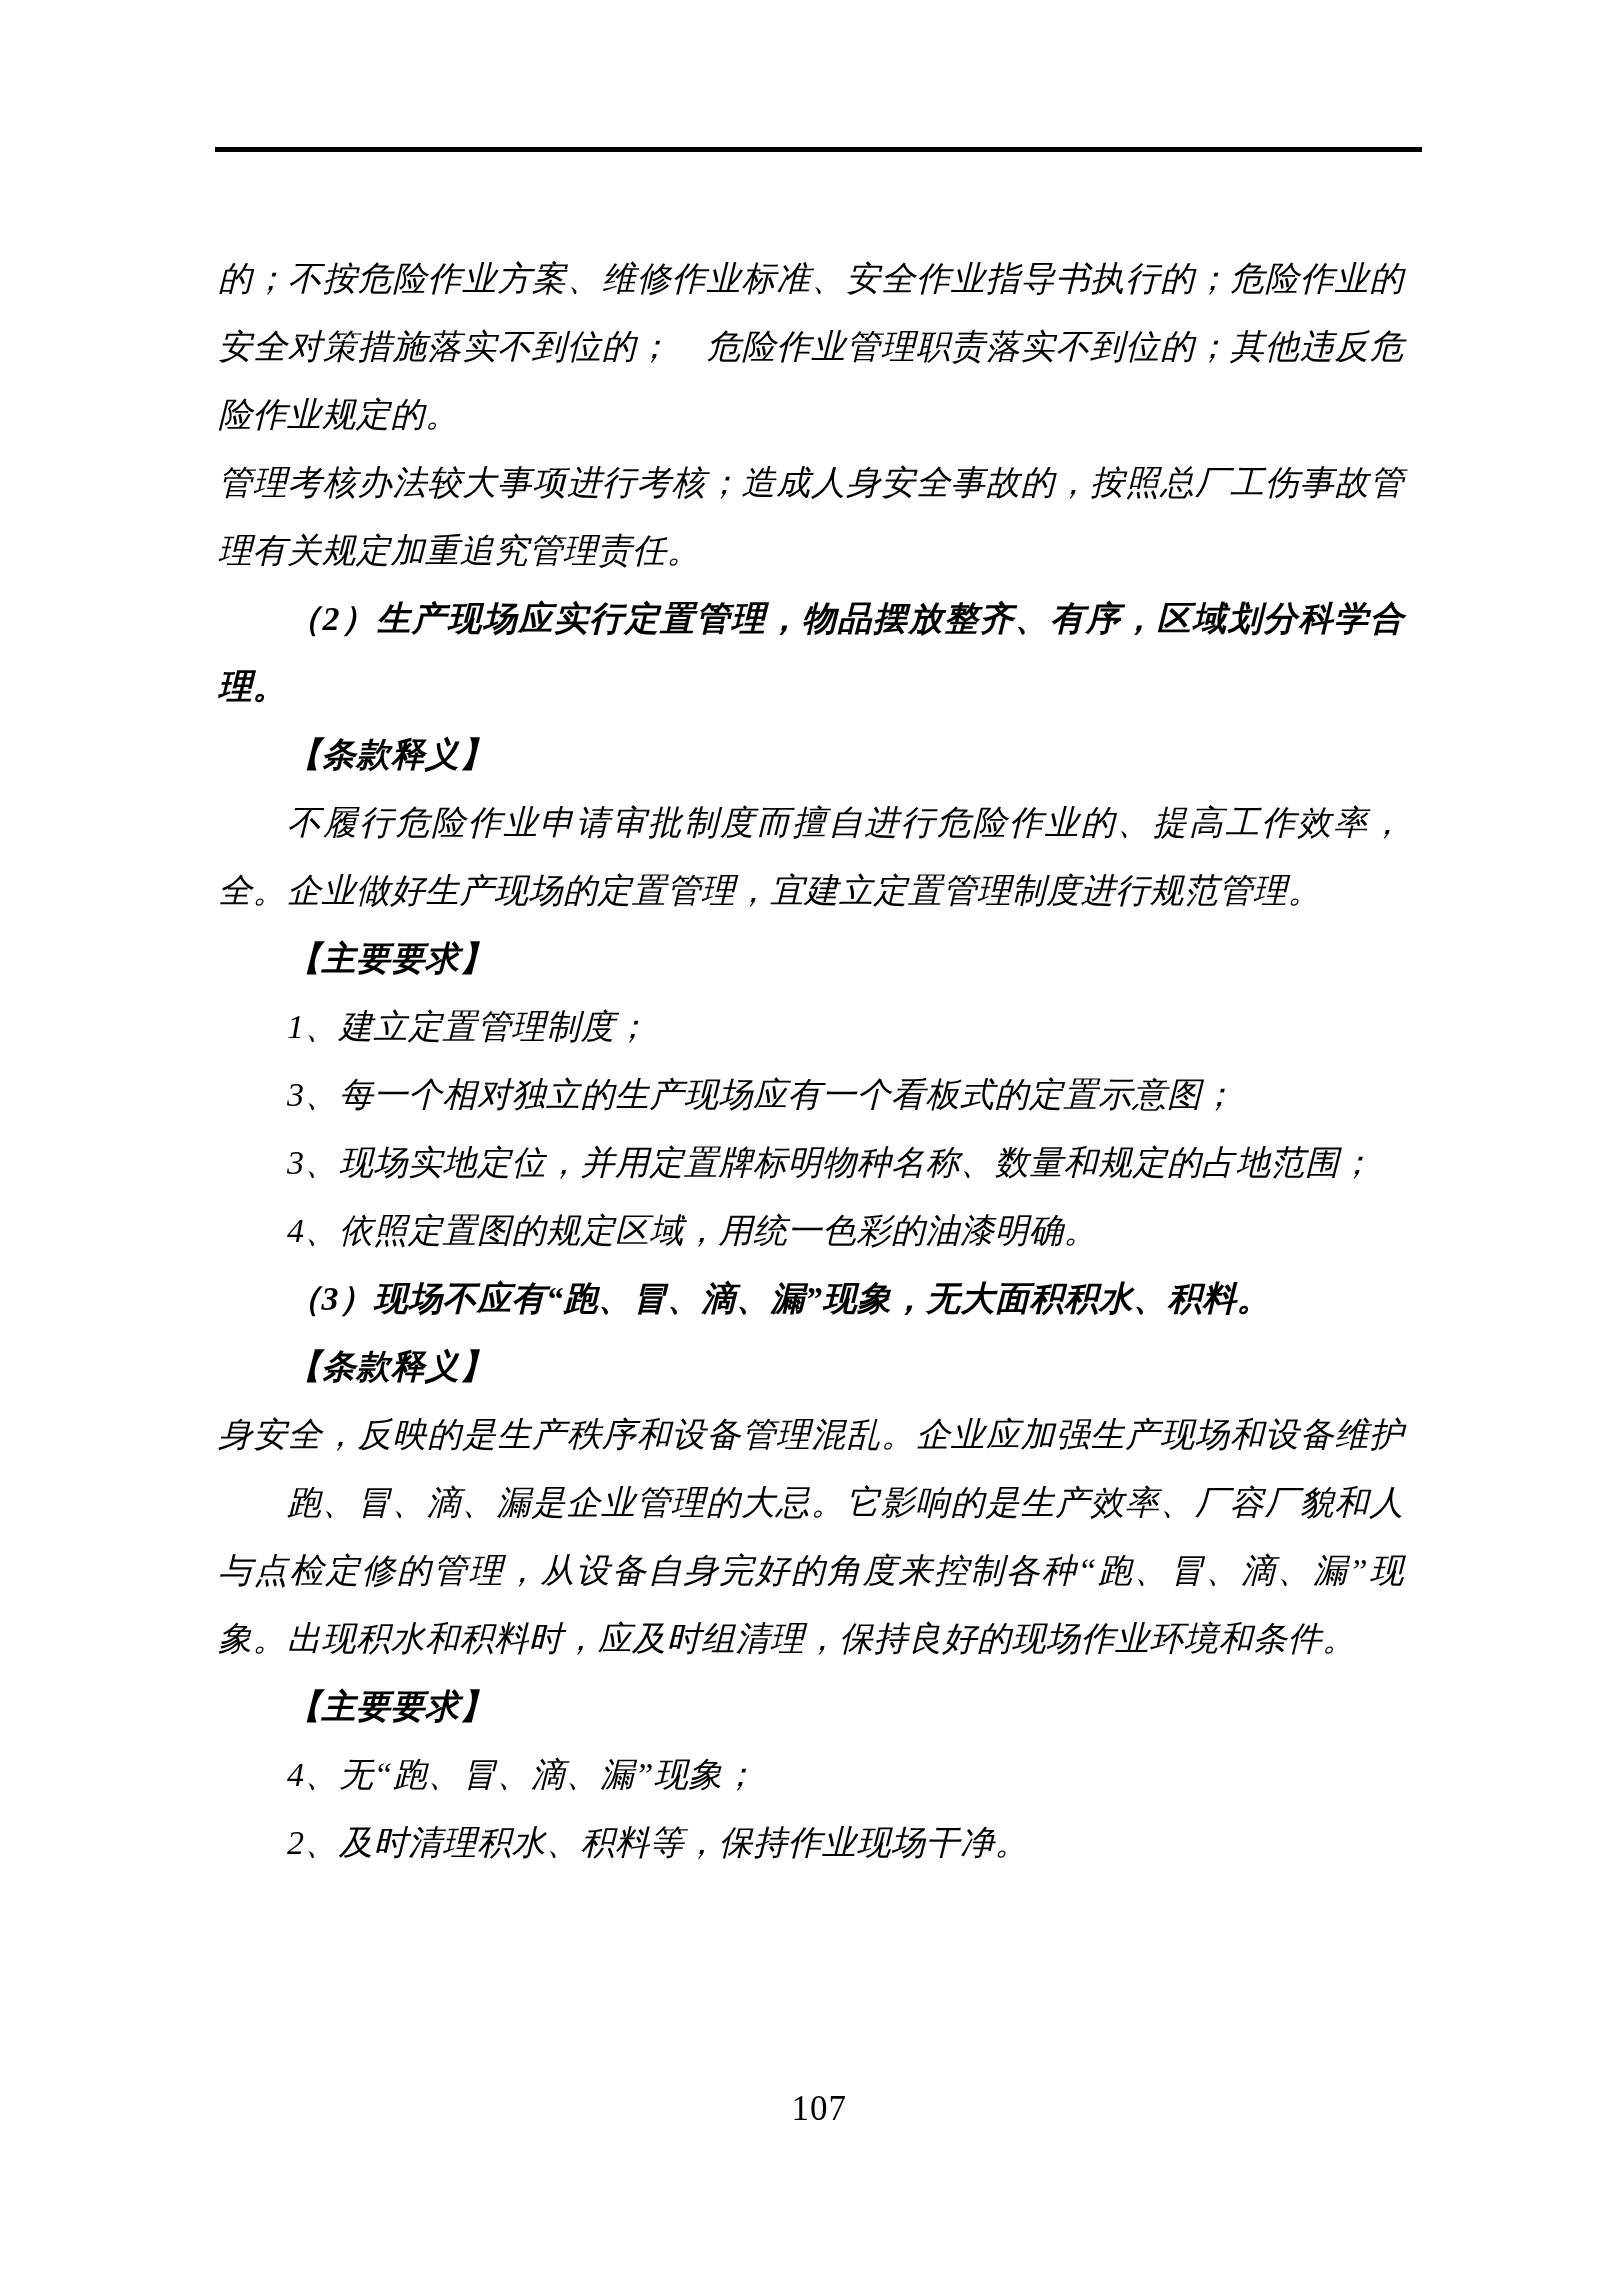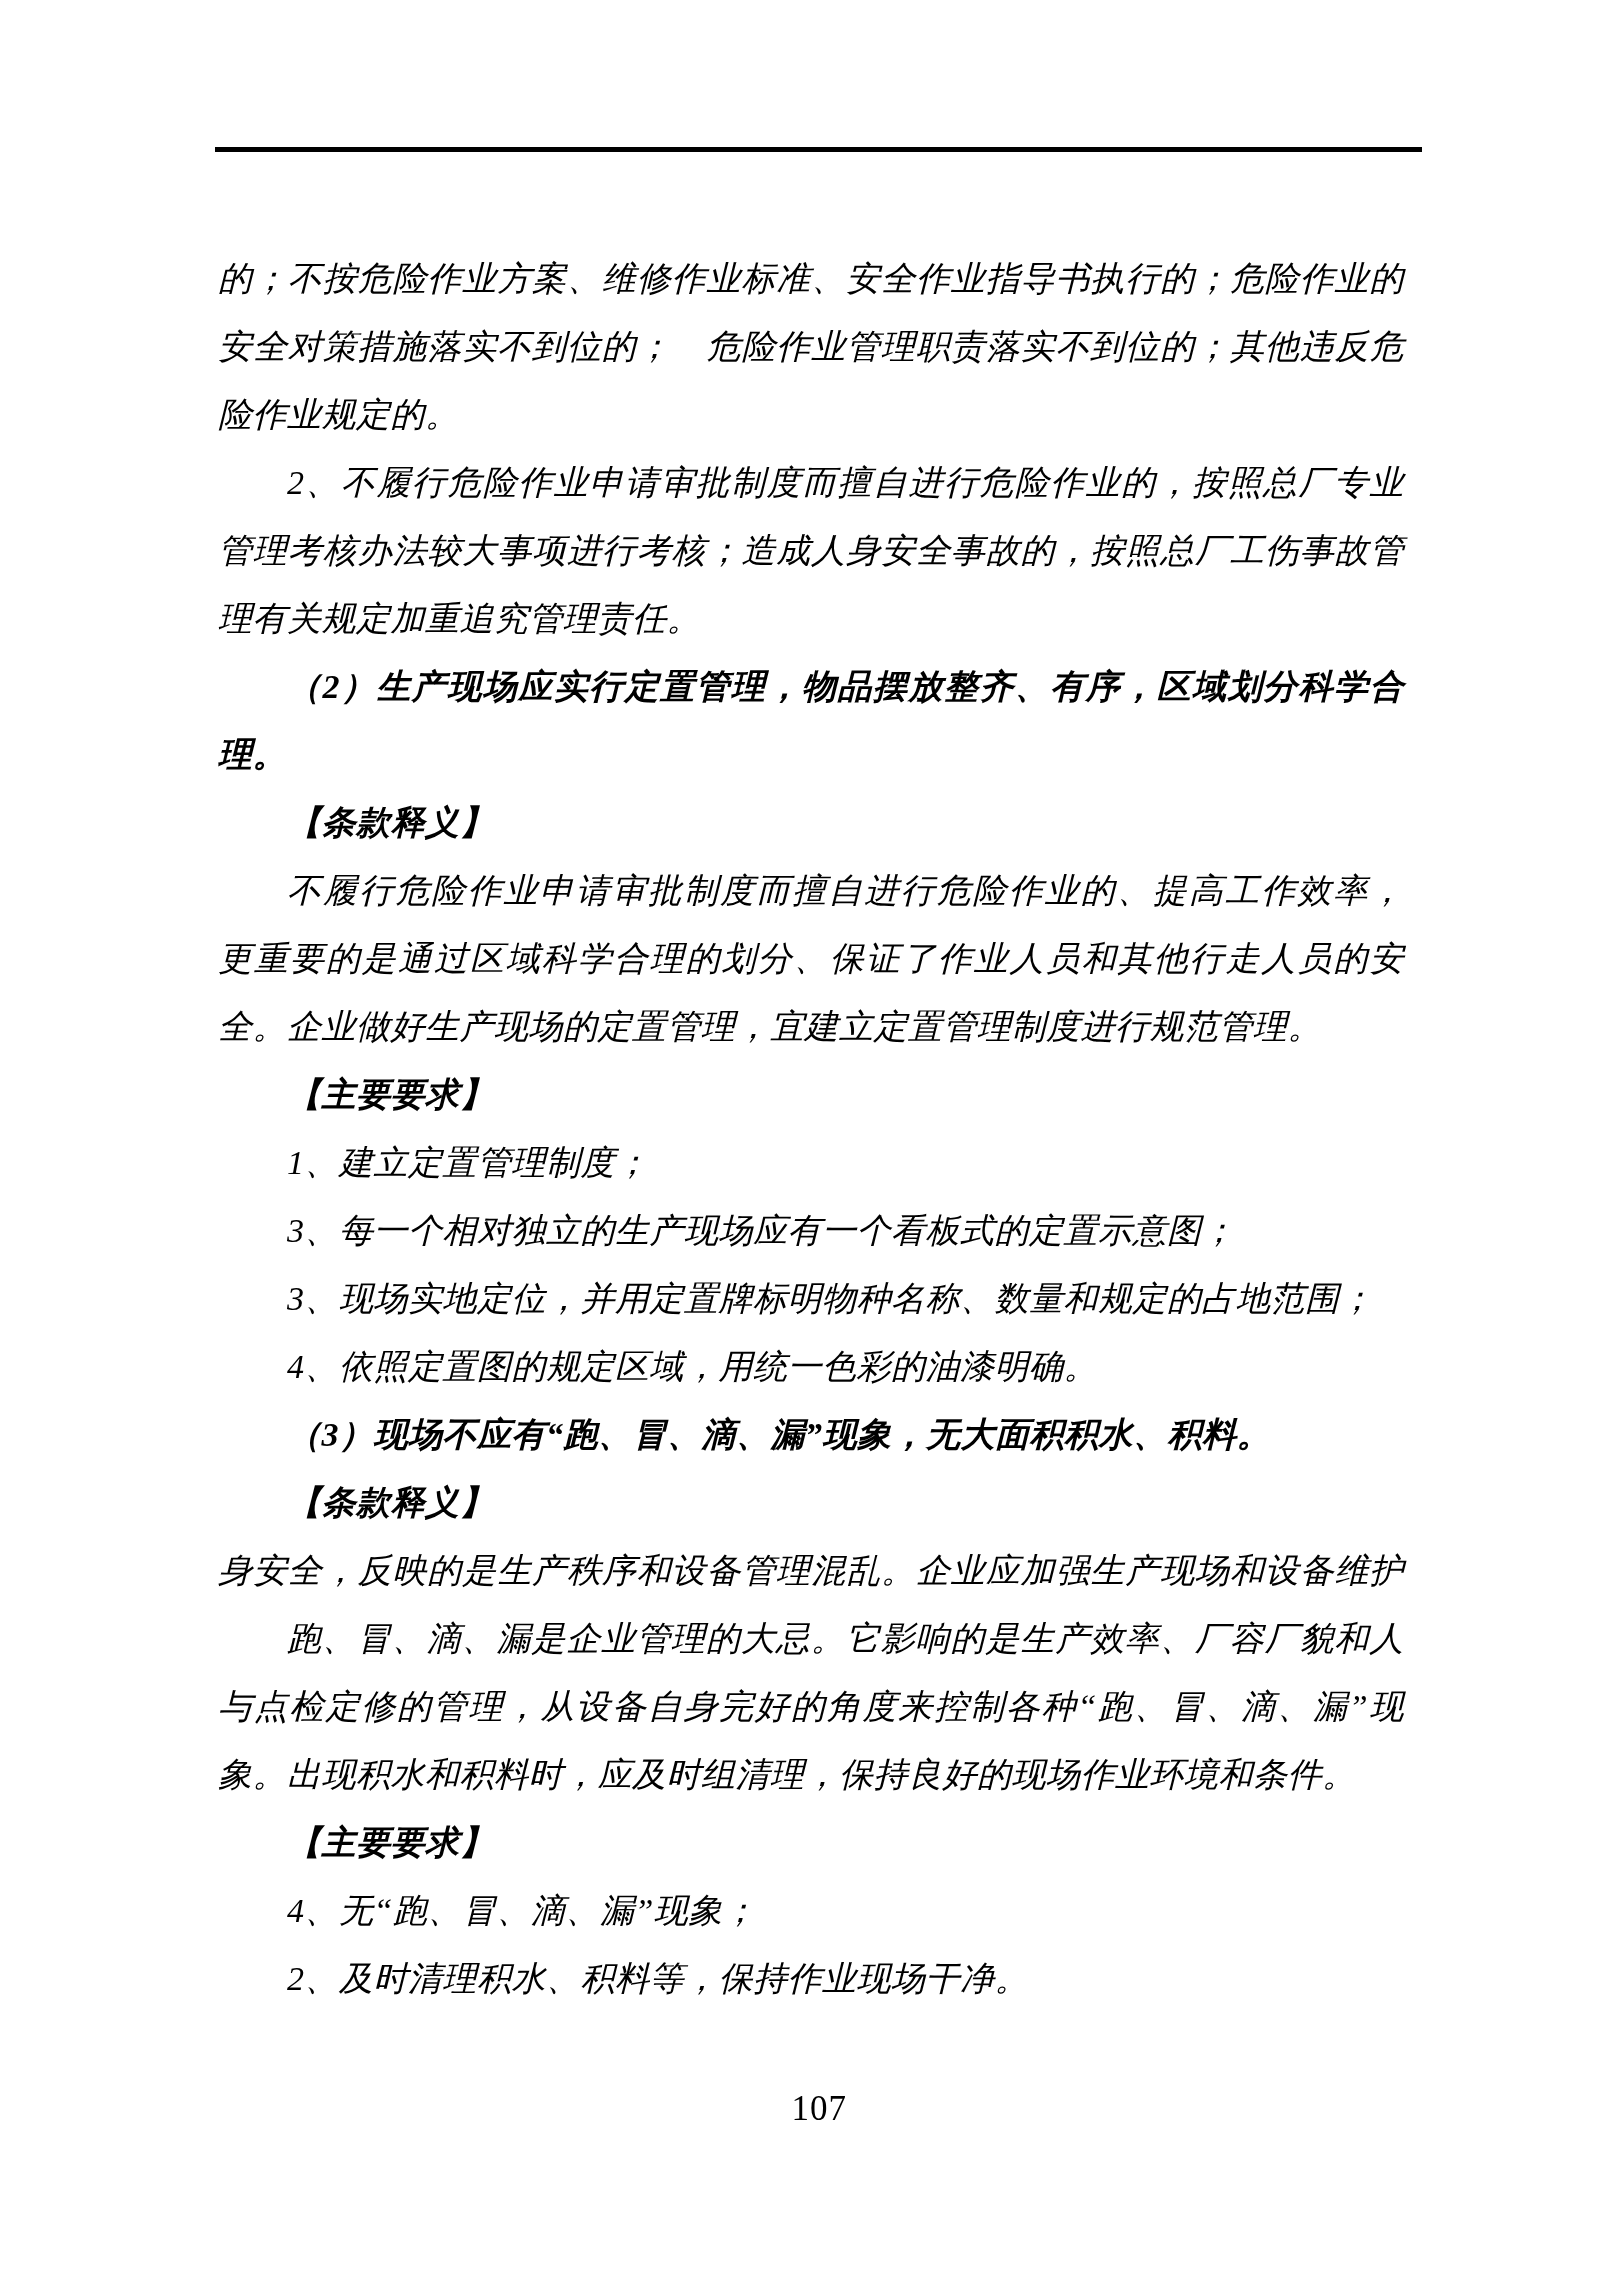--- a/index.html
+++ b/index.html
@@ -56,28 +56,26 @@
 </style>
 </head>
 <body>
 
 <div class="page">
   <div class="header-rule"></div>
   <div class="text-block">
       <div class="text-line just">的；不按危险作业方案、维修作业标准、安全作业指导书执行的；危险作业的</div>
       <div class="text-line just">安全对策措施落实不到位的；　危险作业管理职责落实不到位的；其他违反危</div>
       <div class="text-line">险作业规定的。</div>
-      <div class="text-line indent just">2、不履行危险作业申请审批制度而擅自进行危险作业的，按照总厂专业</div>
       <div class="text-line just">管理考核办法较大事项进行考核；造成人身安全事故的，按照总厂工伤事故管</div>
       <div class="text-line">理有关规定加重追究管理责任。</div>
       <div class="text-line bold indent just">（2）生产现场应实行定置管理，物品摆放整齐、有序，区域划分科学合</div>
       <div class="text-line bold">理。</div>
       <div class="text-line bold indent">【条款释义】</div>
       <div class="text-line indent just">不履行危险作业申请审批制度而擅自进行危险作业的、提高工作效率，</div>
-      <div class="text-line just">更重要的是通过区域科学合理的划分、保证了作业人员和其他行走人员的安</div>
       <div class="text-line">全。企业做好生产现场的定置管理，宜建立定置管理制度进行规范管理。</div>
       <div class="text-line bold indent">【主要要求】</div>
       <div class="text-line indent">1、建立定置管理制度；</div>
       <div class="text-line indent">3、每一个相对独立的生产现场应有一个看板式的定置示意图；</div>
       <div class="text-line indent">3、现场实地定位，并用定置牌标明物种名称、数量和规定的占地范围；</div>
       <div class="text-line indent">4、依照定置图的规定区域，用统一色彩的油漆明确。</div>
       <div class="text-line bold indent">（3）现场不应有“跑、冒、滴、漏”现象，无大面积积水、积料。</div>
       <div class="text-line bold indent">【条款释义】</div>
       <div class="text-line just">身安全，反映的是生产秩序和设备管理混乱。企业应加强生产现场和设备维护</div>
       <div class="text-line indent just">跑、冒、滴、漏是企业管理的大忌。它影响的是生产效率、厂容厂貌和人</div>

